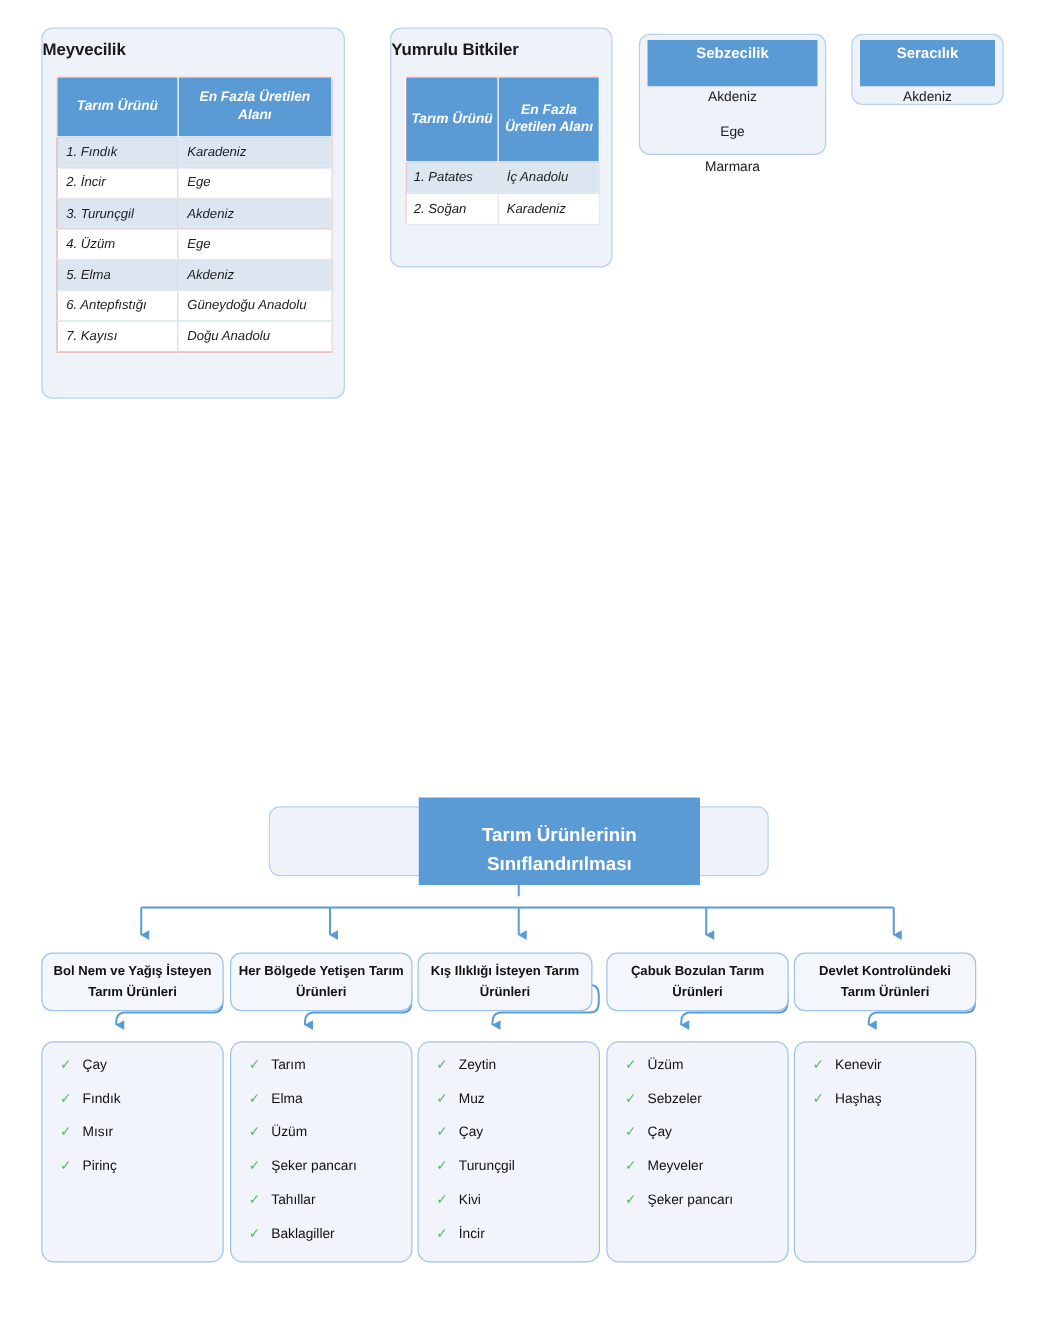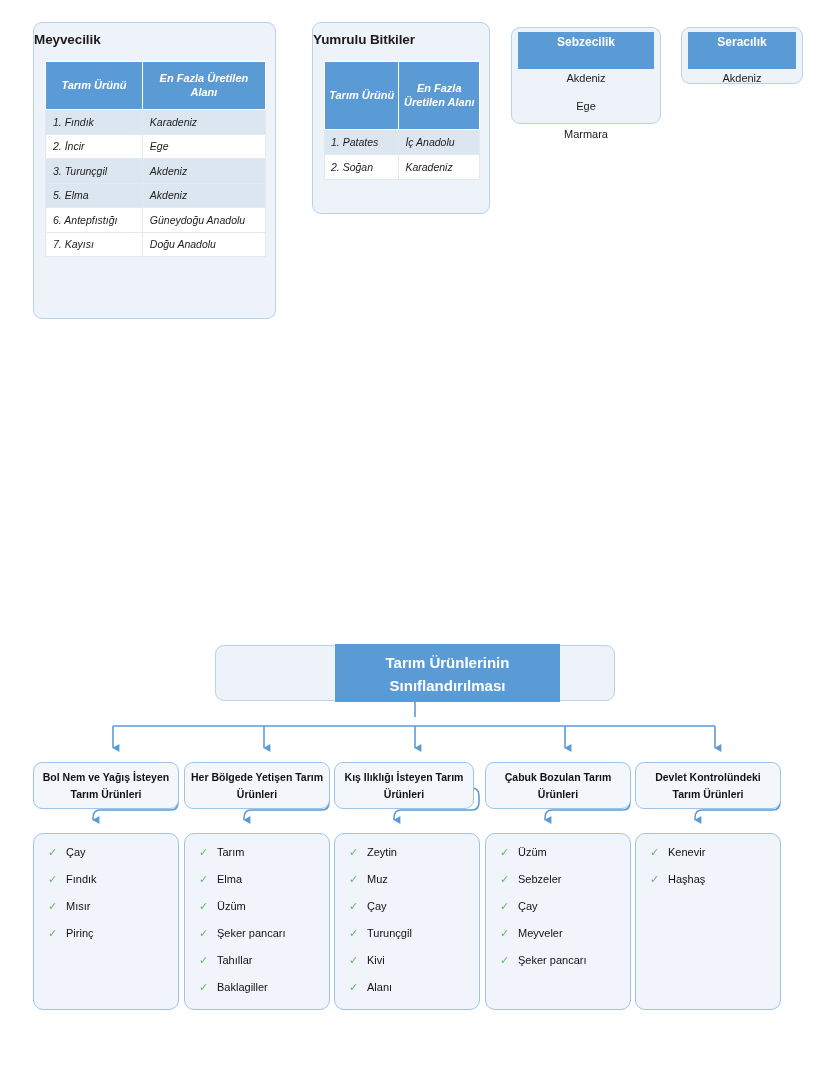--- a/index.html
+++ b/index.html
@@ -107,21 +107,21 @@
     display: flex; align-items: center; justify-content: center;
   }
   .maintitle-band {
     background: #5b9bd5;
     color: #ffffff;
     font-weight: bold;
     font-size: 15px;
     line-height: 1.5;
     text-align: center;
     width: 225px;
-    padding: 8px 0 5px 0;
+    padding: 20px 0 5px 0;
     margin-left: 65px;
   }
 
   .cat-box {
     position: absolute;
     background: #f3f7fc;
     border: 1px solid #9ec4e8;
     border-radius: 9px;
     box-sizing: border-box;
     display: flex;
@@ -184,20 +184,24 @@
         <td>Karadeniz</td>
       </tr>
       <tr>
         <td>2. İncir</td>
         <td>Ege</td>
       </tr>
       <tr class="odd">
         <td>3. Turunçgil</td>
         <td>Akdeniz</td>
       </tr>
+      <tr>
+        <td>4. Üzüm</td>
+        <td>Ege</td>
+      </tr>
       <tr class="odd">
         <td>5. Elma</td>
         <td>Akdeniz</td>
       </tr>
       <tr>
         <td>6. Antepfıstığı</td>
         <td>Güneydoğu Anadolu</td>
       </tr>
       <tr>
         <td>7. Kayısı</td>
@@ -353,21 +357,21 @@
   <div class="list-row">
     <span class="check-icon">✓</span>
     <span class="list-label">Turunçgil</span>
   </div>
   <div class="list-row">
     <span class="check-icon">✓</span>
     <span class="list-label">Kivi</span>
   </div>
   <div class="list-row">
     <span class="check-icon">✓</span>
-    <span class="list-label">Alanı</span>
+    <span class="list-label">İncir</span>
   </div>
 </div>
 
 <div class="list-box" style="left:485px; width:146px;">
   <div class="list-row">
     <span class="check-icon">✓</span>
     <span class="list-label">Üzüm</span>
   </div>
   <div class="list-row">
     <span class="check-icon">✓</span>

